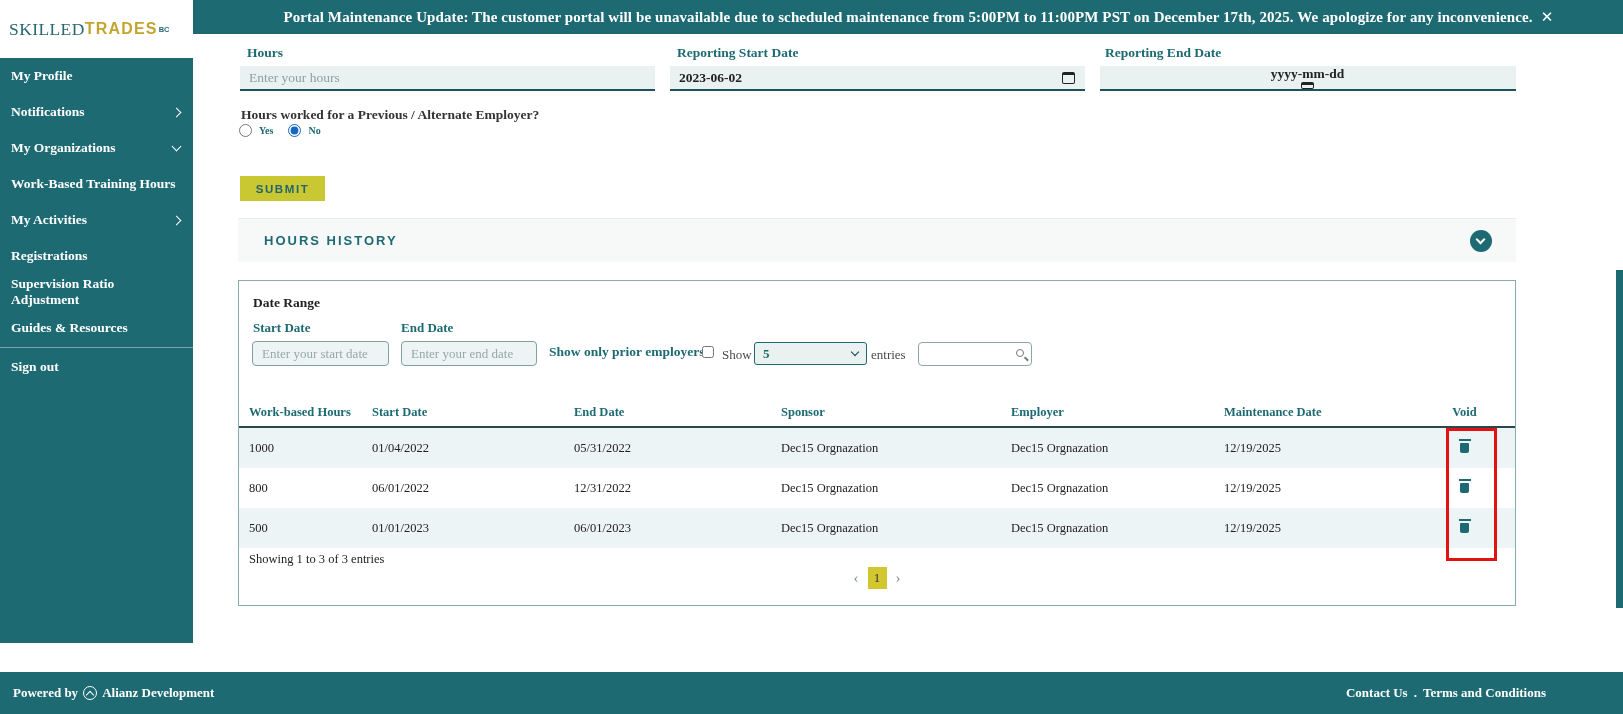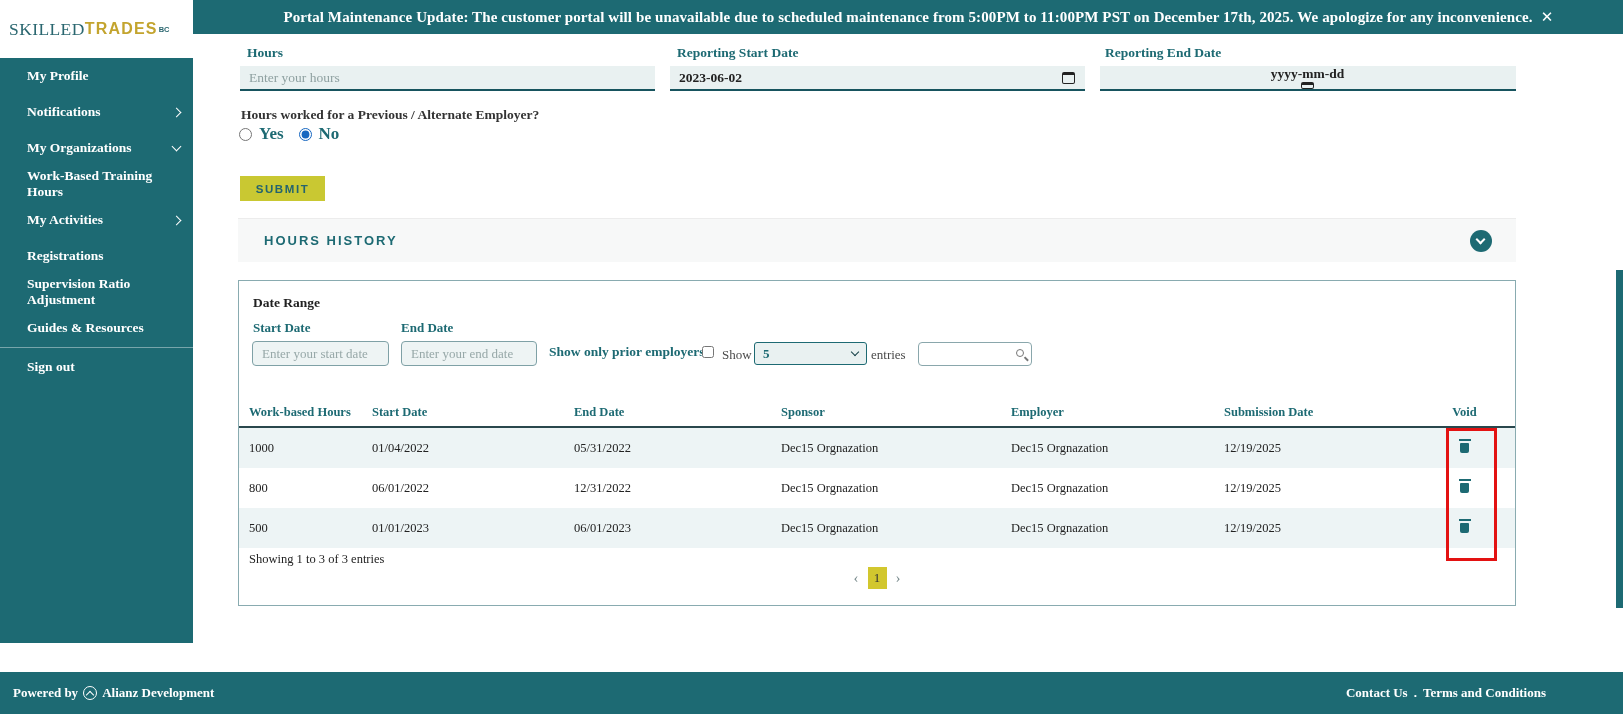--- a/index.html
+++ b/index.html
@@ -30,21 +30,21 @@
   .logo-trades { color:#c3a42e; font-family:"Liberation Sans", sans-serif; font-weight:bold; font-size:16px; letter-spacing:1.2px;text-align:right; }
   .logo-sup { color:#2b6770; font-family:"Liberation Sans", sans-serif; font-weight:bold; font-size:7.5px; vertical-align:super; margin-left:1px; }
 
   
   .sidebar {
     position:absolute; left:0; top:58px; width:193px; height:585px;
     background:#1d6a73; color:#fff; padding-top:0;
   }
   .side-item {
     height:36px; display:flex; align-items:center; justify-content:space-between;
-    padding:0 13px 0 11px; cursor:pointer; font-weight:bold; font-size:13.5px;margin-left:16px;
+    padding:0 13px 0 11px; cursor:pointer; font-weight:bold; font-size:13.5px;
   }
   .chev { width:7px; height:7px; border-right:1.6px solid #fff; border-bottom:1.6px solid #fff; display:inline-block; }
   .chev.right { transform:rotate(-45deg); }
   .chev.down  { transform:rotate(45deg); margin-top:-3px; }
   .side-divider { border-top:1px solid rgba(255,255,255,.4); margin:1px 0; }
 
   
   .fld-label { position:absolute; color:#1d6a73; font-weight:bold; font-size:13.5px; }
   .txt-input {
     position:absolute; height:25px; background:#e9f1f1; border:none;
@@ -55,21 +55,21 @@
   .date-input {
     position:absolute; height:25px; background:#e9f1f1; border-bottom:2px solid #17545e;
     display:flex; align-items:center; justify-content:space-between;
     padding:0 10px 0 9px; font-weight:bold; font-size:13.5px; color:#222; cursor:pointer;
   }
   .cal-icon { width:13px; height:12px; border:1.5px solid #222; border-top:3.5px solid #222; border-radius:2px; display:inline-block; }
 
   .question { position:absolute; left:241px; top:107px; font-weight:bold; font-size:13.5px; color:#333; }
   .radio-row { position:absolute; left:239px; top:124px; display:flex; align-items:center; gap:5px; }
   .radio-row input[type=radio] { width:13px; height:13px; margin:0 2px 0 0; accent-color:#1767c0; cursor:pointer; }
-  .radio-lbl { color:#1d6a73; font-weight:bold; font-size:17px; margin-right:10px; }
+  .radio-lbl { color:#1d6a73; font-weight:bold; font-size:10px; margin-right:10px; }
 
   .submit-btn {
     position:absolute; left:240px; top:176px; width:85px; height:25px;
     background:#c9c832; color:#24646e; border:none; cursor:pointer;
     font-family:"Liberation Sans", sans-serif; font-weight:bold; font-size:11.5px; letter-spacing:1.6px;
   }
 
   
   .hh-bar {
     position:absolute; left:238px; top:218px; width:1278px; height:44px;
@@ -255,21 +255,21 @@
       <span class="mag"></span>
     </div>
 
     <div class="tbl">
       <div class="thead">
         <div>Work-based Hours</div>
         <div>Start Date</div>
         <div>End Date</div>
         <div>Sponsor</div>
         <div>Employer</div>
-        <div>Submission Date</div>
+        <div>Maintenance Date</div>
         <div>Void</div>
       </div>
       <div class="trow alt">
         <div>1000</div>
         <div>01/04/2022</div>
         <div>05/31/2022</div>
         <div>Dec15 Orgnazation</div>
         <div>Dec15 Orgnazation</div>
         <div>12/19/2025</div>
         <div><button class="trash-btn"></button></div>

